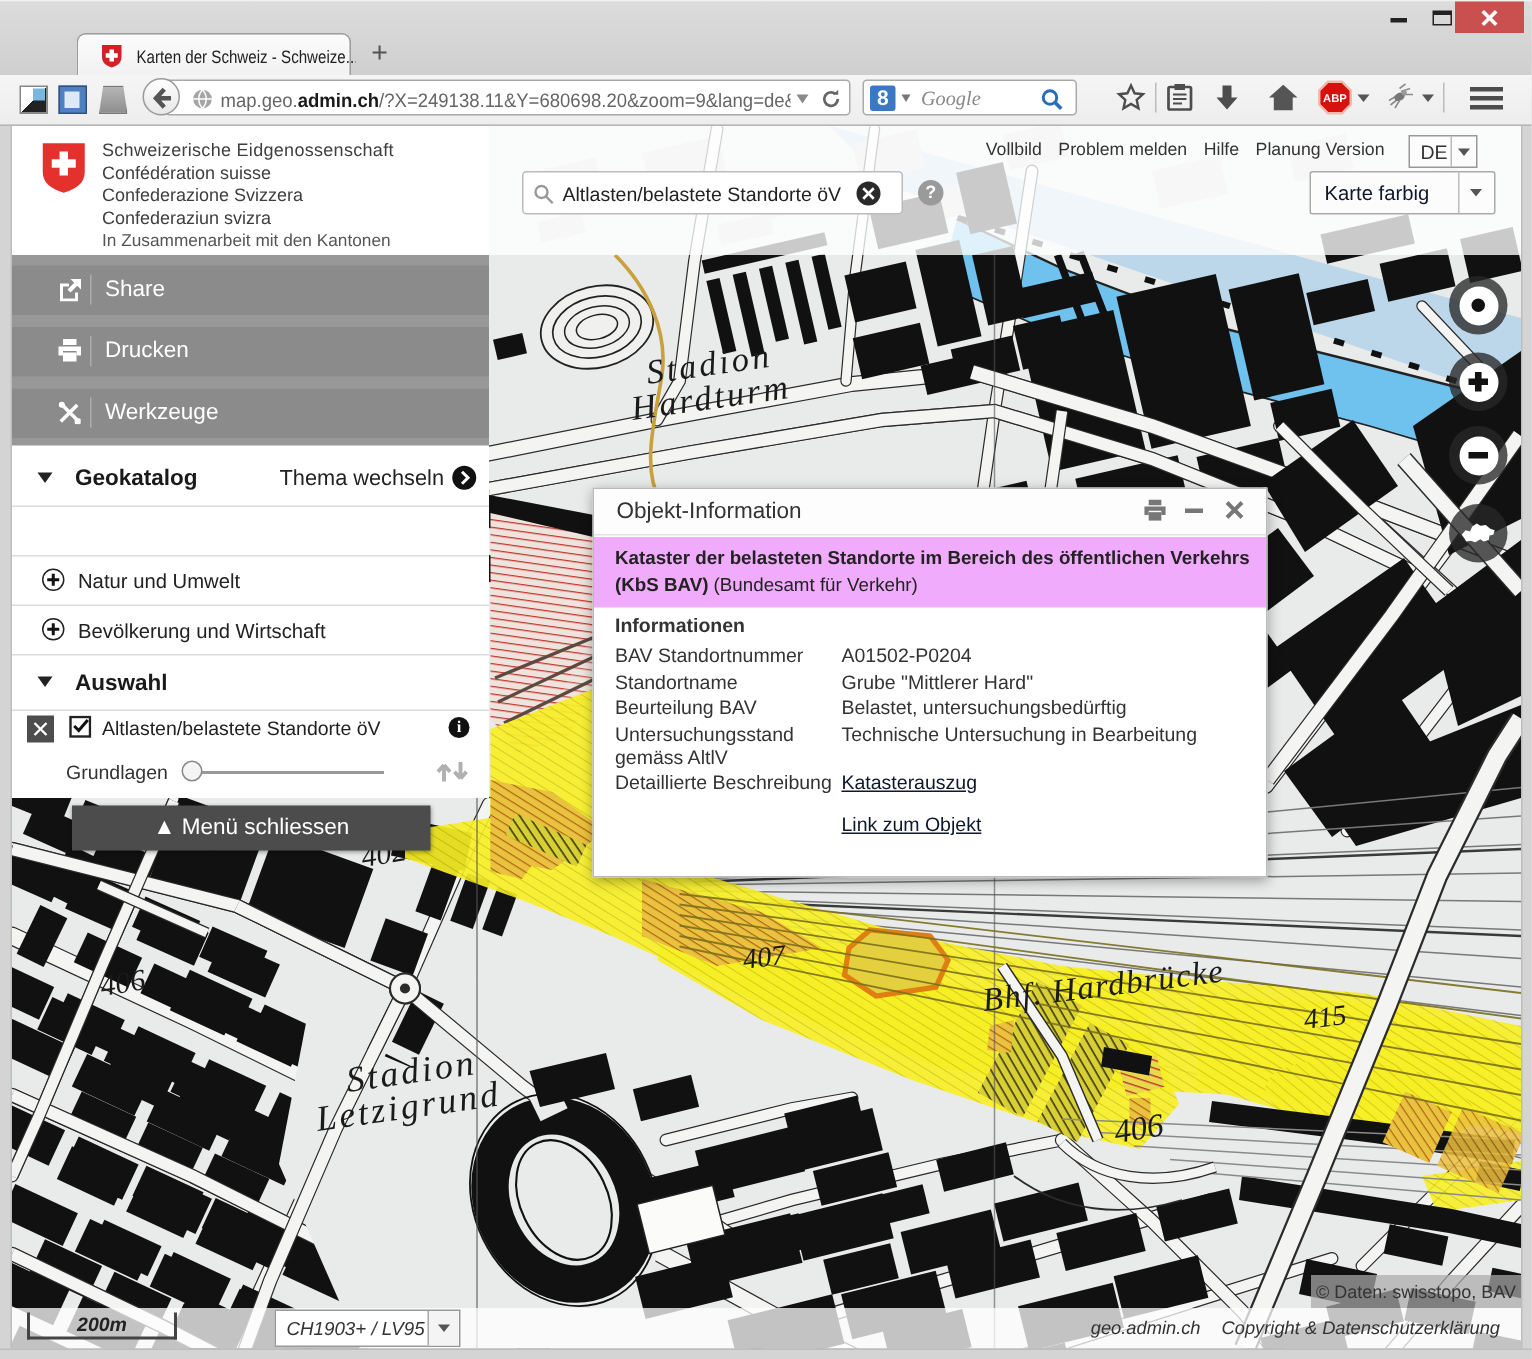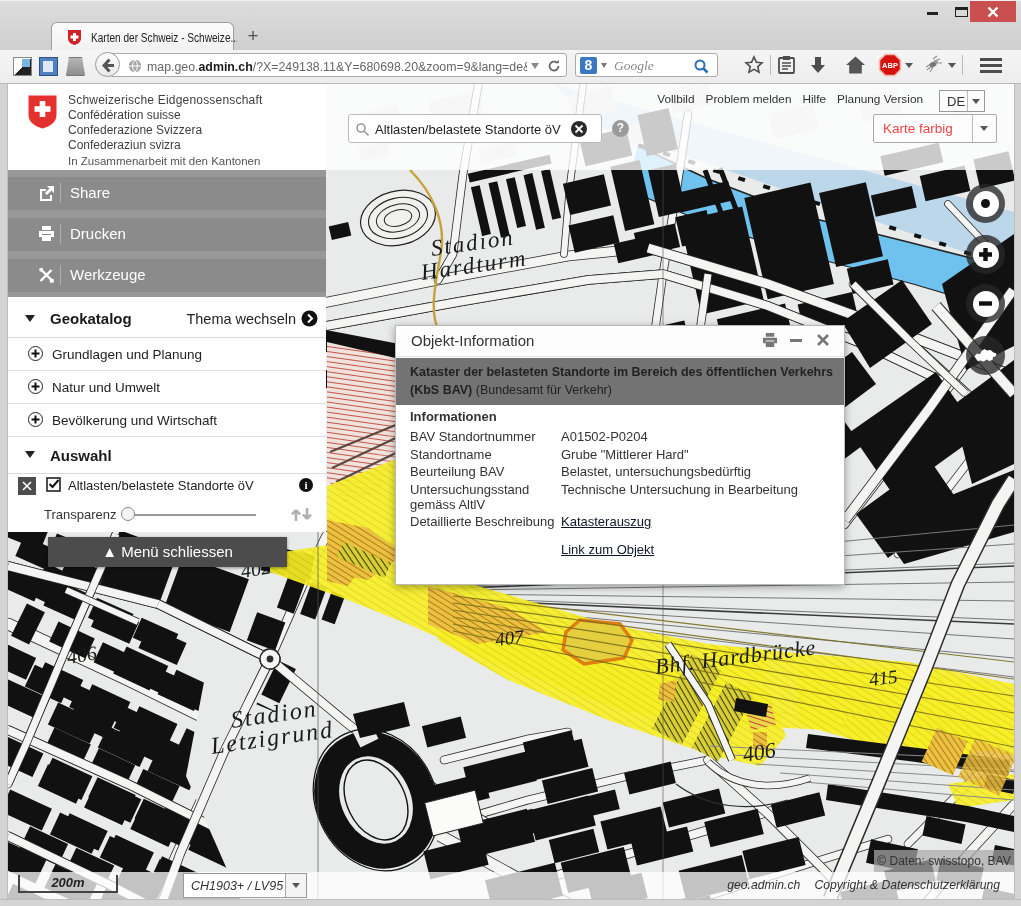--- a/index.html
+++ b/index.html
@@ -45,40 +45,40 @@
 #appheader { position:absolute; left:0; top:0; width:1006px; height:86px; background:rgba(255,255,255,.78); }
 #hleft { position:absolute; left:0; top:0; width:318px; height:86px; background:#fff; }
 #swisslogo { position:absolute; left:20px; top:11px; }
 .hl1 { position:absolute; left:60px; font-size:12px; color:#3f3f3f; white-space:nowrap; }
 #hlinks { position:absolute; right:91px; top:8px; font-size:11.8px; color:#333; }
 #hlinks span { margin-left:11px; }
 #desel { position:absolute; right:29px; top:6px; width:46px; height:22px; background:#fcfcfc; border:1px solid #999; font-size:13px; color:#333; }
 #desel .cb { position:absolute; right:0; top:0; width:17px; height:20px; border-left:1px solid #bbb; }
 #hsearch { position:absolute; left:340px; top:30px; width:254px; height:29px; background:#fff; border:1px solid #bbb; border-radius:3px; }
 #hsearch .stxt { position:absolute; left:26px; top:7px; font-size:13px; color:#222; }
-#kfsel { position:absolute; right:17px; top:30px; width:124px; height:29px; background:#fcfcfc; border:1px solid #aaa; font-size:13.5px; color:#ef4444; border-radius:2px; }
+#kfsel { position:absolute; right:17px; top:30px; width:124px; height:29px; background:#fcfcfc; border:1px solid #aaa; font-size:13.5px; color:#0f172a; border-radius:2px; }
 #kfsel .cb { position:absolute; right:0; top:0; width:24px; height:27px; border-left:1px solid #bbb; }
 .caret { position:absolute; width:0; height:0; border:4px solid transparent; border-top:5px solid #555; }
 
 #sidebar { position:absolute; left:0; top:86px; width:318px; height:362px; background:#fff; }
 .graybtn { position:absolute; left:0; width:318px; height:33px; background:#8b8b8b; color:#fff; }
 .graybtn .lbl { position:absolute; left:62px; top:7px; font-size:15px; }
 .graybtn .sep { position:absolute; left:52px; top:6px; width:1px; height:20px; background:#aeaeae; }
 .catrow { position:absolute; left:0; width:318px; }
 .cathead { font-weight:bold; font-size:15px; color:#1a1a1a; }
 .tri { display:inline-block; width:0; height:0; border:5px solid transparent; border-top:7px solid #222; vertical-align:-6px; }
 .plus { position:absolute; left:20px; width:15px; height:15px; border:1.5px solid #222; border-radius:50%; color:#111; }
 .itemtxt { position:absolute; left:44px; font-size:13.5px; color:#222; }
 .divline { position:absolute; left:0; width:318px; border-top:1px solid #dcdcdc; }
 #menuclose { position:absolute; left:40px; top:453px; width:239px; height:30px; background:#4c4c4c; color:#fff; font-weight:normal; font-size:15px; text-align:center; line-height:30px; z-index:5; box-shadow:0 1px 3px rgba(0,0,0,.4); }
 
 #popup { position:absolute; left:387px; top:241px; width:450px; height:260px; background:#fff; border:1px solid #b9b9b9; box-shadow:0 2px 8px rgba(0,0,0,.35); z-index:5; font-size:13px; color:#333; }
 #popup .phead { position:absolute; left:0; top:0; width:448px; height:31px; background:#fdfdfd; border-bottom:1px solid #e0e0e0; }
 #popup .ptitle { position:absolute; left:15px; top:6px; font-size:15px; color:#333; }
-#popup .psub { position:absolute; left:0; top:32px; width:448px; height:47px; background:#737373; font-size:12.5px; padding:5px 8px 16px 14px; color:#222; line-height:18px; }
+#popup .psub { position:absolute; left:0; top:32px; width:448px; height:47px; background:#f0abfc; font-size:12.5px; padding:5px 8px 16px 14px; color:#222; line-height:18px; }
 #popup .pbody { position:absolute; left:14px; top:83px; width:428px; }
 .prow { display:flex; margin-bottom:2.5px; line-height:15px; }
 .prow .k { width:151px; flex:none; }
 .prow .v { }
 a.plink { color:#0f172a; text-decoration:underline; }
 
 .rbtn { position:absolute; left:958px; width:39px; height:39px; border-radius:50%; background:rgba(40,40,40,.78); z-index:4; }
 .rbtn .inner { position:absolute; left:6.5px; top:6.5px; width:26px; height:26px; border-radius:50%; background:#fff; }
 
 #bottombar { position:absolute; left:0; top:788px; width:1006px; height:27px; background:rgba(255,255,255,.75); z-index:6; font-size:12.2px; color:#333;font-style:italic; }
@@ -719,28 +719,20 @@
       <div class="catrow" style="top:131px;height:36px">
         <span class="tri" style="position:absolute;left:17px;top:14px"></span>
         <span class="cathead" style="position:absolute;left:42px;top:9px">Geokatalog</span>
         <span style="position:absolute;right:30px;top:10px;font-size:14.5px;color:#222">Thema wechseln</span>
         <svg style="position:absolute;right:8px;top:9px" width="17" height="17" viewBox="0 0 17 17">
             <circle cx="8.5" cy="8.5" r="8" fill="#111"></circle>
             <path d="M7 4.5l4 4-4 4" stroke="#fff" stroke-width="2" fill="none"></path>
           </svg>
       </div>
       <div class="divline" style="top:167px"></div>
-      <div class="catrow" style="top:168px;height:32px">
-        <div class="plus" style="top:8px">
-            <svg width="15" height="15" viewBox="0 0 15 15" style="position:absolute;left:-1.5px;top:-1.5px">
-              <path d="M7.5 3.5v8M3.5 7.5h8" stroke="#111" stroke-width="2"></path>
-            </svg>
-          </div>
-        <div class="itemtxt" style="top:9px">Grundlagen und Planung</div>
-      </div>
       <div class="divline" style="top:200px"></div>
       <div class="catrow" style="top:201px;height:32px">
         <div class="plus" style="top:8px">
             <svg width="15" height="15" viewBox="0 0 15 15" style="position:absolute;left:-1.5px;top:-1.5px">
               <path d="M7.5 3.5v8M3.5 7.5h8" stroke="#111" stroke-width="2"></path>
             </svg>
           </div>
         <div class="itemtxt" style="top:9px">Natur und Umwelt</div>
       </div>
       <div class="divline" style="top:233px"></div>
@@ -765,21 +757,21 @@
             </svg>
           </div>
         <svg style="position:absolute;left:38px;top:3px" width="15" height="15" viewBox="0 0 15 15">
             <rect x="1" y="1" width="13" height="13" fill="none" stroke="#222" stroke-width="1.6"></rect>
             <path d="M3.5 7l3 3 6-7" stroke="#111" stroke-width="2" fill="none"></path>
           </svg>
         <div class="itemtxt" style="left:60px;top:4px;font-size:13px">Altlasten/belastete Standorte öV</div>
         <div style="position:absolute;right:13px;top:4px;width:14px;height:14px;border-radius:50%;background:#111;color:#fff;font-size:11px;font-weight:bold;text-align:center;line-height:14px;font-family:'Liberation Serif',serif">i</div>
       </div>
       <div class="catrow" style="top:334px;height:26px">
-        <div class="itemtxt" style="left:36px;top:3px;font-size:13px;color:#333">Transparenz</div>
+        <div class="itemtxt" style="left:36px;top:3px;font-size:13px;color:#333">Grundlagen</div>
         <div style="position:absolute;left:120px;top:10px;width:128px;height:2px;background:#999"></div>
         <div style="position:absolute;left:113px;top:3px;width:14px;height:14px;border-radius:50%;background:#f4f4f4;border:1px solid #888"></div>
         <svg style="position:absolute;right:12px;top:2px" width="24" height="17" viewBox="0 0 24 17">
             <path d="M6 15V4M6 4L2 8.5M6 4l4 4.5" stroke="#b0b0b0" stroke-width="2.6" fill="none"></path>
             <path d="M17 2v11M17 13l-4-4.5M17 13l4-4.5" stroke="#b0b0b0" stroke-width="2.6" fill="none"></path>
           </svg>
       </div>
     </div>
     <div id="menuclose">▲ Menü schliessen</div>
 

